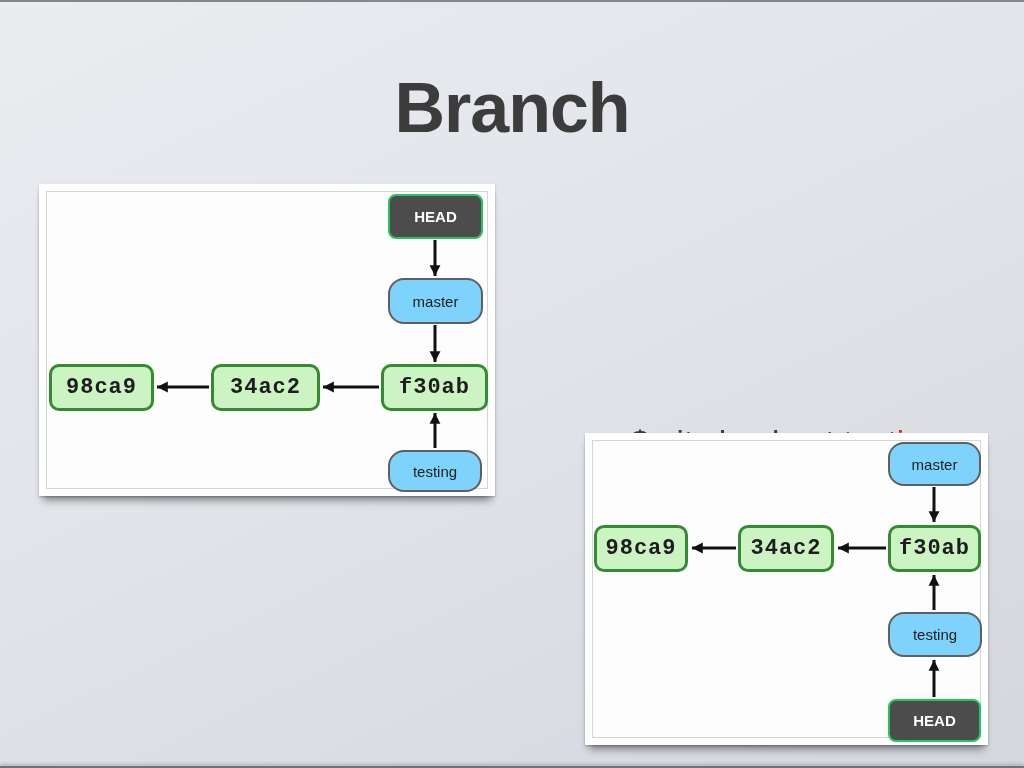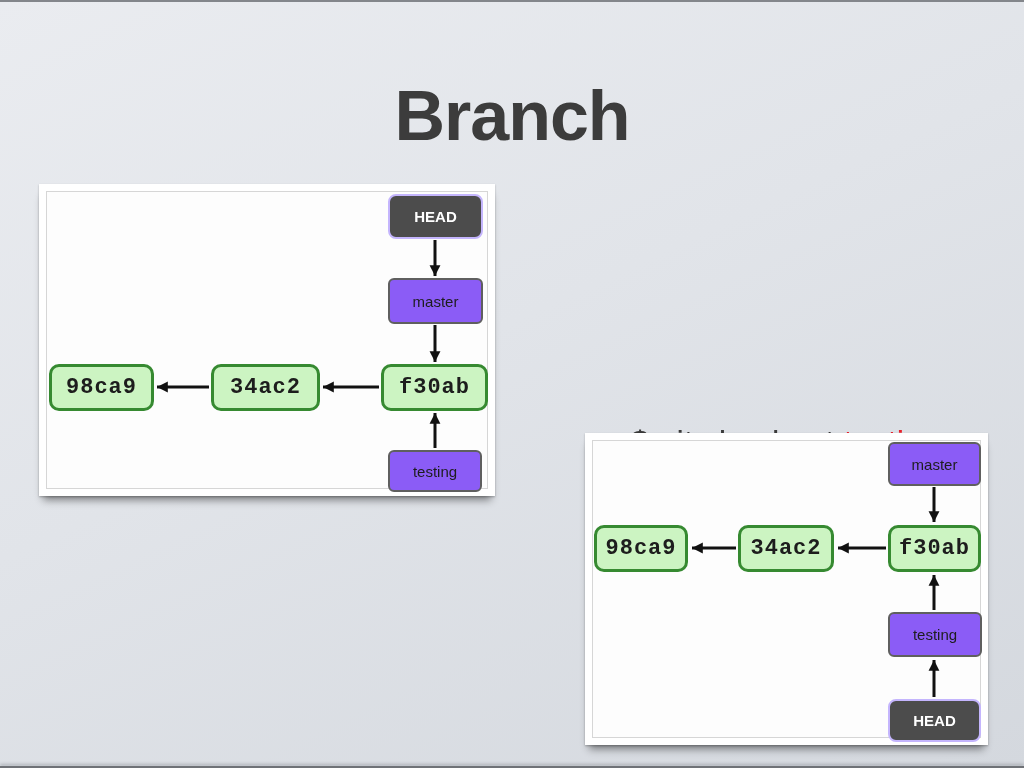--- a/index.html
+++ b/index.html
@@ -10,21 +10,21 @@
     position:relative; width:1024px; height:768px;
     background:linear-gradient(155deg,#eaecf0 0%,#e1e4e9 45%,#d4d8de 100%);
   }
   .slide::before, .slide::after {
     content:""; position:absolute; left:0; right:0; height:2px; z-index:50;
   }
   .slide::before { top:0; background:#83868b; }
   .slide::after  { bottom:0; background:#6f7277; box-shadow:0 -2px 3px rgba(120,124,130,.5); }
 
   .slide-title {
-    position:absolute; top:76px; left:0; width:100%;
+    position:absolute; top:68px; left:0; width:100%;
     text-align:center; font-size:70px; font-weight:bold;
     color:#3c3c3c; letter-spacing:-1px;
   }
 
   .photo-card {
     position:absolute; background:#ffffff; padding:7px;
     box-shadow:0 1px 2px rgba(0,0,0,.25), 0 8px 8px -4px rgba(0,0,0,.45);
   }
   .card-left  { left:39px;  top:184px; width:456px; height:312px; }
   .card-right { left:585px; top:433px; width:403px; height:312px; }
@@ -38,24 +38,24 @@
   .node {
     position:absolute; display:flex; align-items:center; justify-content:center;
     font-size:15px; color:#1d1d1d; z-index:2;
   }
   .node-commit {
     background:#ccf4c2; border:3px solid #368a31; border-radius:10px;
     font-family:"Liberation Mono","DejaVu Sans Mono",monospace;
     font-weight:bold; font-size:22px; letter-spacing:1px;
   }
   .node-branch {
-    background:#8b5cf6; border:2px solid #5f5f5f; border-radius:6px;
+    background:#7dd3fc; border:2px solid #5f5f5f; border-radius:16px;
   }
   .node-head {
-    background:#4c4c4c; border:2px solid #c4b5fd; border-radius:8px;
+    background:#4c4c4c; border:2px solid #22c55e; border-radius:8px;
     color:#ffffff; font-weight:bold;
   }
 
   .cmd-line {
     position:absolute; left:594px; top:386px;
     font-size:33px; font-weight:300; color:#3a3a3a; letter-spacing:0;
     white-space:pre;
   }
   .cmd-arg { color:#e8202a; }
 

